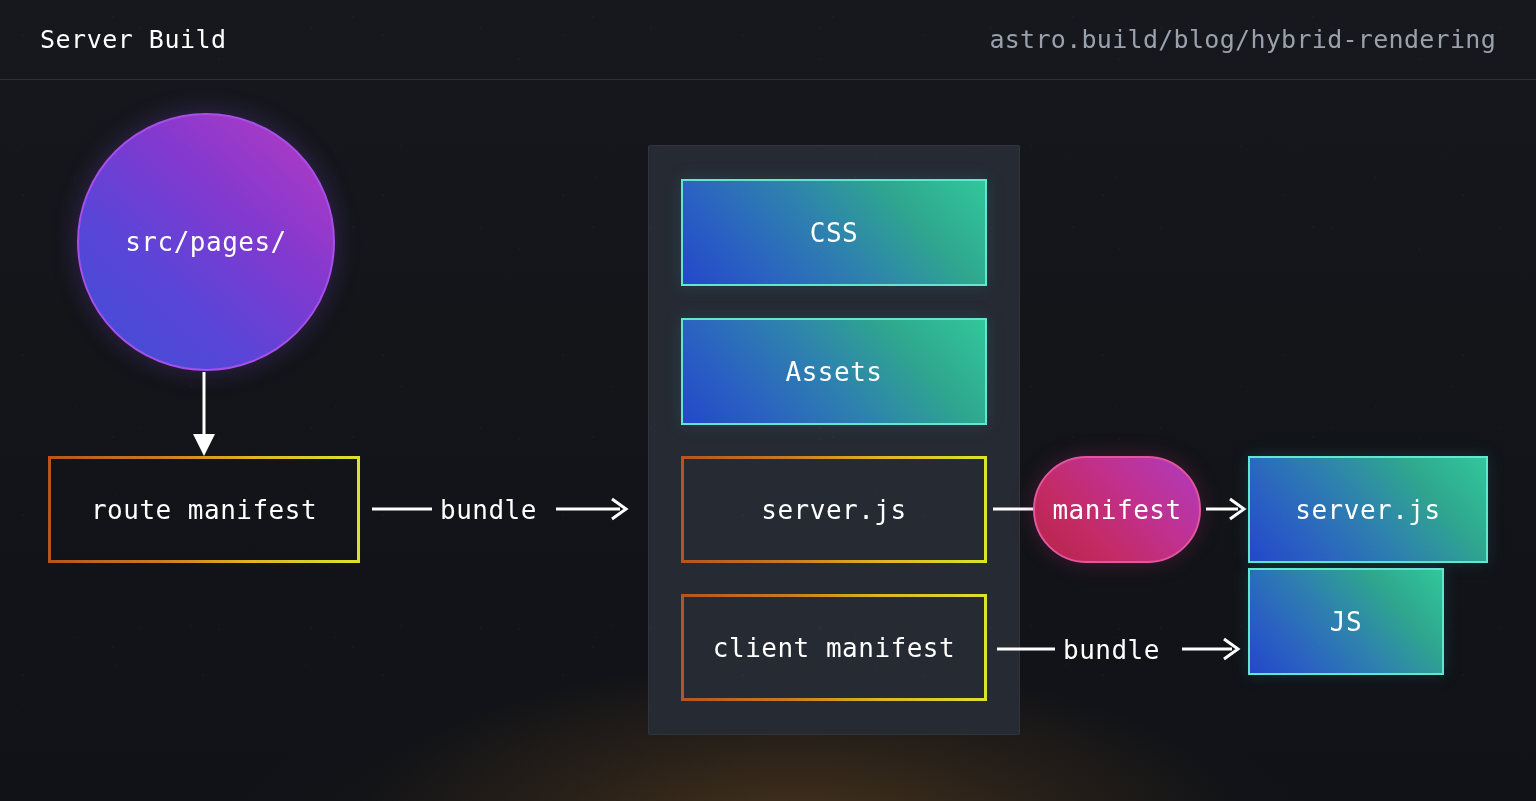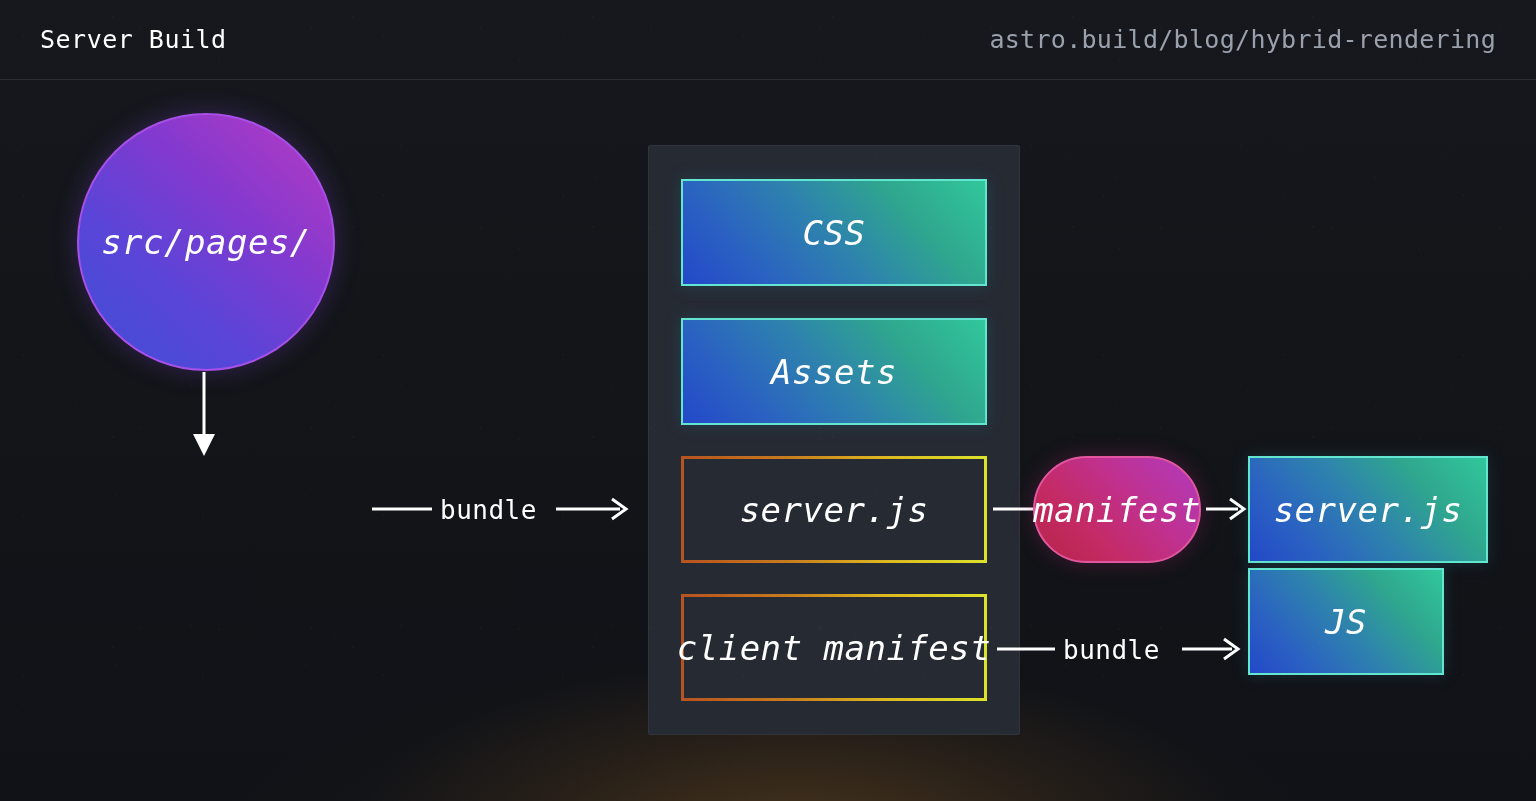--- a/index.html
+++ b/index.html
@@ -61,25 +61,24 @@
   #header-url {
     position: absolute;
     right: 40px; top: 25px;
     font-size: 25px;
     letter-spacing: 0.3px;
     color: #9aa1ad;
   }
 
   
   .node-label {
-    font-size: 34px;
+    font-size: 26px;
     letter-spacing: 0.5px;
     color: #ffffff;
     white-space: nowrap;
-    font-style: italic;
   }
 
   
   #src-pages {
     position: absolute;
     left: 77px; top: 113px;
     width: 258px; height: 258px;
     border-radius: 50%;
     border: 2px solid #a74fe8;
     background: linear-gradient(42deg, #3d4fd6 0%, #5a45d8 34%, #8239cf 62%, #a83ac6 88%, #b845c4 100%);
@@ -174,20 +173,23 @@
 
   <div id="src-pages">
     <span class="node-label">src/pages/</span>
   </div>
 
   <svg class="conn" style="left:178px; top:372px; width:52px; height:88px;" viewBox="0 0 52 88">
     <line x1="26" y1="0" x2="26" y2="68" stroke="#ffffff" stroke-width="3"></line>
     <polygon points="26,84 15,62 37,62" fill="#ffffff"></polygon>
   </svg>
 
+  <div class="dotted-box" id="route-manifest">
+    <span class="node-label">route manifest</span>
+  </div>
 
   <svg class="conn" style="left:372px; top:496px; width:60px; height:26px;" viewBox="0 0 60 26">
     <line x1="0" y1="13" x2="60" y2="13" stroke="#ffffff" stroke-width="3"></line>
   </svg>
   <div class="edge-label" id="bundle-label-1">bundle</div>
   <svg class="conn" style="left:556px; top:494px; width:82px; height:30px;" viewBox="0 0 82 30">
     <line x1="0" y1="15" x2="64" y2="15" stroke="#ffffff" stroke-width="3"></line>
     <polyline points="56,5 70,15 56,25" fill="none" stroke="#ffffff" stroke-width="3"></polyline>
   </svg>
 

